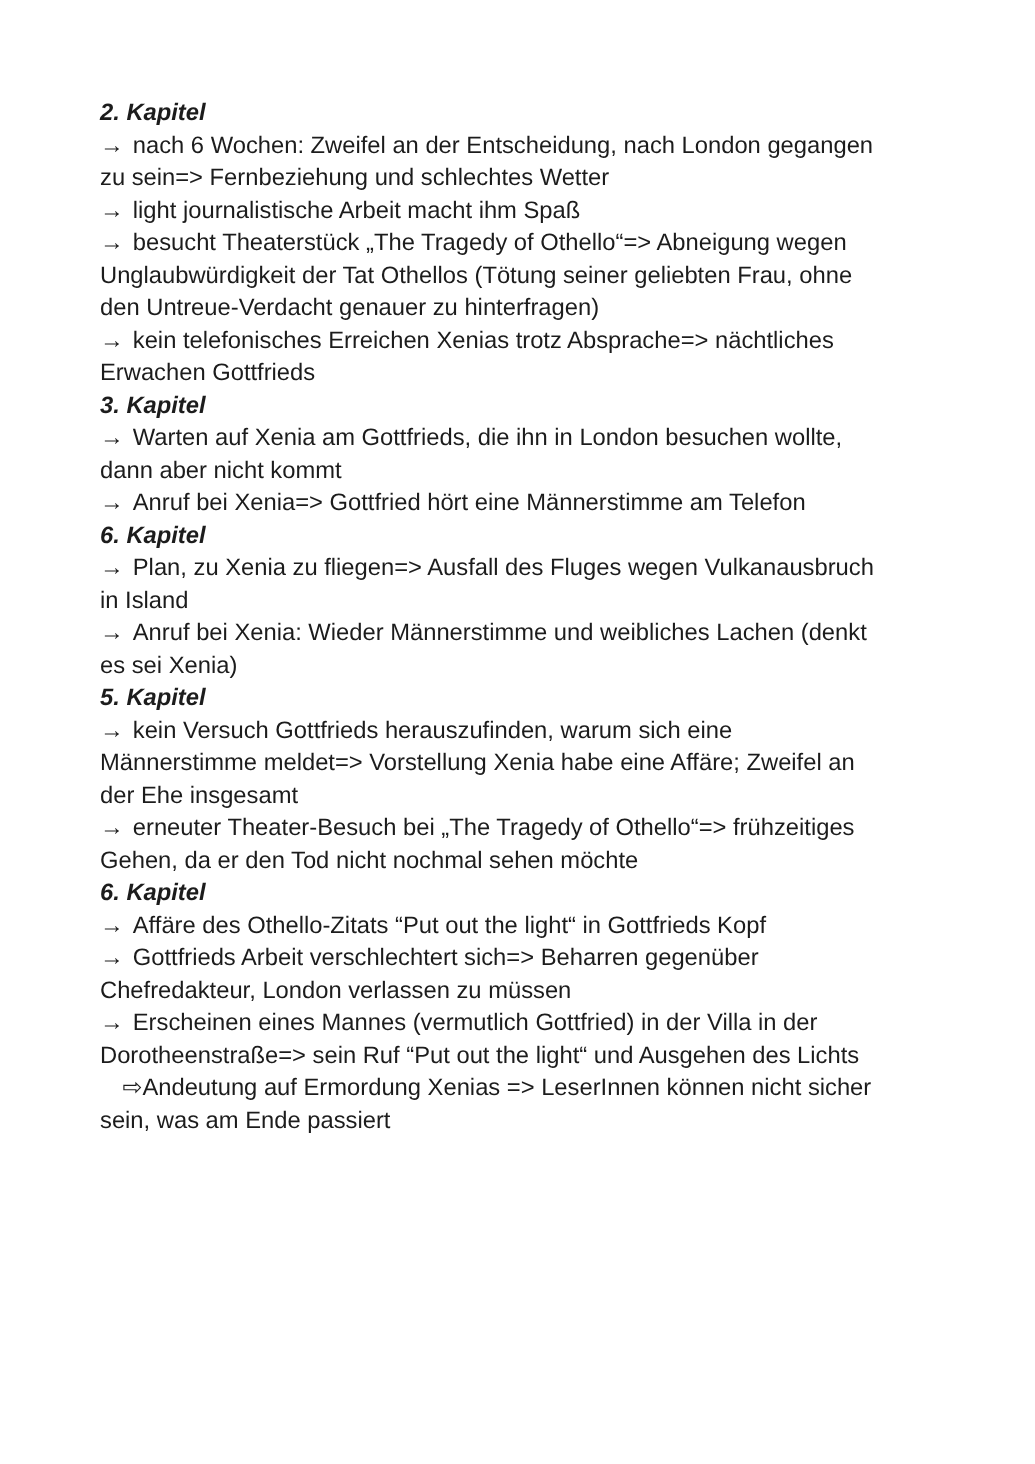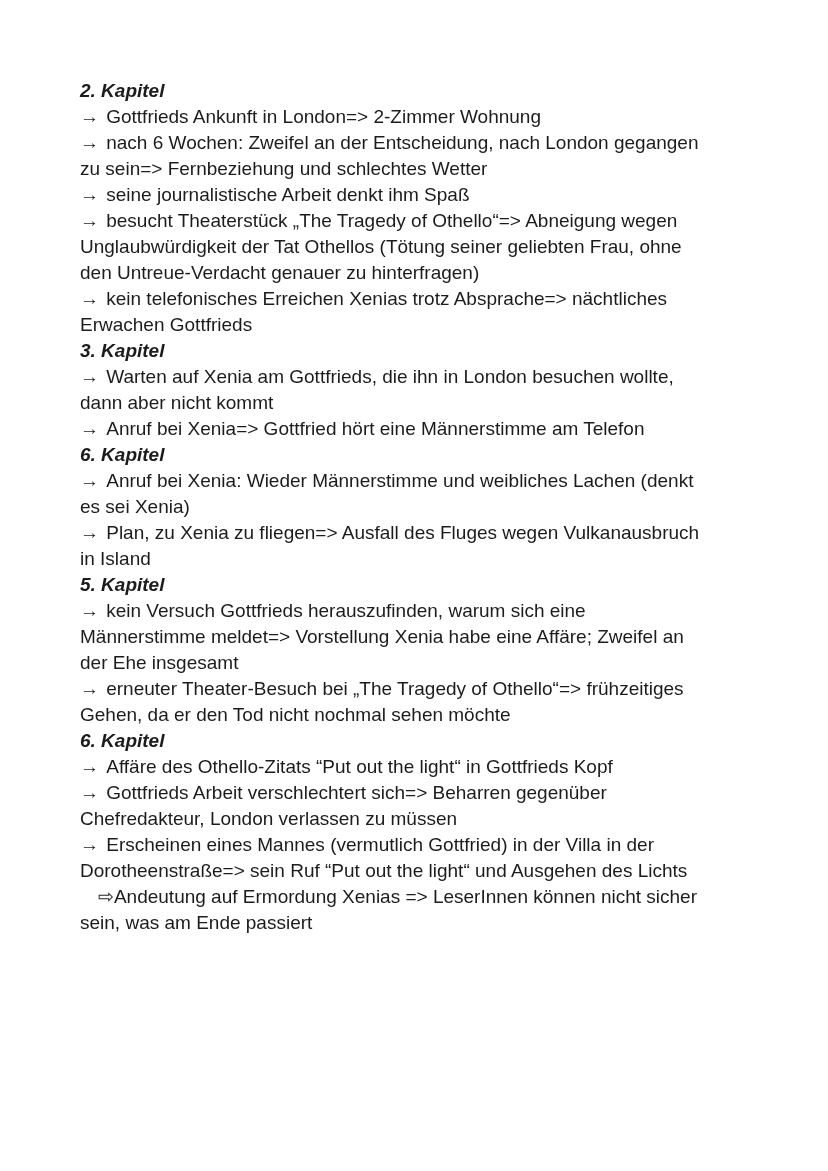--- a/index.html
+++ b/index.html
@@ -46,26 +46,25 @@
   }
 </style>
 </head>
 <body>
 
 <div class="page">
   <div class="content" id="content" style="color: rgb(28, 28, 28);">
   <section>
     <p class="heading">2. Kapitel</p>
 
-  <p class="item"><span class="bullet">→</span><span class="txt">Gottfrieds Ankunft in London=&gt; 2-Zimmer Wohnung</span></p>
 
   <p class="item"><span class="bullet">→</span><span class="txt">nach 6 Wochen: Zweifel an der Entscheidung, nach London gegangen
 zu sein=&gt; Fernbeziehung und schlechtes Wetter</span></p>
 
-  <p class="item"><span class="bullet">→</span><span class="txt">seine journalistische Arbeit denkt ihm Spaß</span></p>
+  <p class="item"><span class="bullet">→</span><span class="txt">light journalistische Arbeit macht ihm Spaß</span></p>
 
   <p class="item"><span class="bullet">→</span><span class="txt">besucht Theaterstück „The Tragedy of Othello“=&gt; Abneigung wegen
 Unglaubwürdigkeit der Tat Othellos (Tötung seiner geliebten Frau, ohne
 den Untreue-Verdacht genauer zu hinterfragen)</span></p>
 
   <p class="item"><span class="bullet">→</span><span class="txt">kein telefonisches Erreichen Xenias trotz Absprache=&gt; nächtliches
 Erwachen Gottfrieds</span></p>
 </section>
 
   <section>
@@ -74,25 +73,25 @@
   <p class="item"><span class="bullet">→</span><span class="txt">Warten auf Xenia am Gottfrieds, die ihn in London besuchen wollte,
 dann aber nicht kommt</span></p>
 
   <p class="item"><span class="bullet">→</span><span class="txt">Anruf bei Xenia=&gt; Gottfried hört eine Männerstimme am Telefon</span></p>
 
 </section>
 
   <section>
     <p class="heading">6. Kapitel</p>
 
+  <p class="item"><span class="bullet">→</span><span class="txt">Plan, zu Xenia zu fliegen=&gt; Ausfall des Fluges wegen Vulkanausbruch
+in Island</span></p>
+
   <p class="item"><span class="bullet">→</span><span class="txt">Anruf bei Xenia: Wieder Männerstimme und weibliches Lachen (denkt
 es sei Xenia)</span></p>
-
-  <p class="item"><span class="bullet">→</span><span class="txt">Plan, zu Xenia zu fliegen=&gt; Ausfall des Fluges wegen Vulkanausbruch
-in Island</span></p>
 </section>
 
   <section>
     <p class="heading">5. Kapitel</p>
 
   <p class="item"><span class="bullet">→</span><span class="txt">kein Versuch Gottfrieds herauszufinden, warum sich eine
 Männerstimme meldet=&gt; Vorstellung Xenia habe eine Affäre; Zweifel an
 der Ehe insgesamt</span></p>
 
   <p class="item"><span class="bullet">→</span><span class="txt">erneuter Theater-Besuch bei „The Tragedy of Othello“=&gt; frühzeitiges

